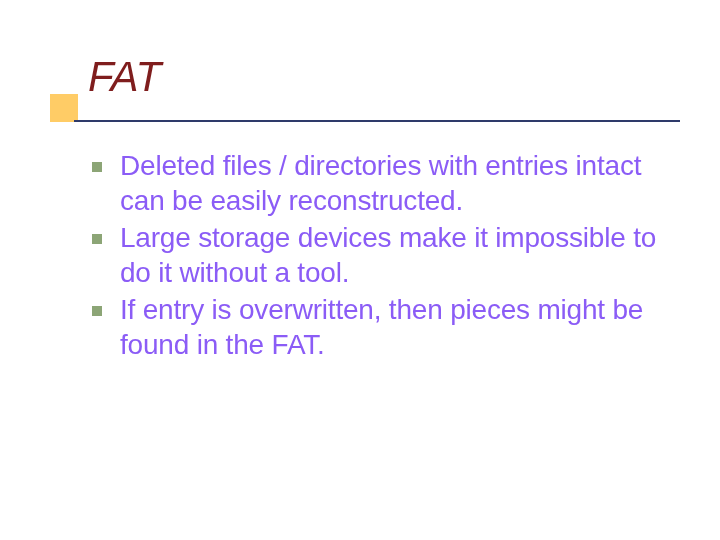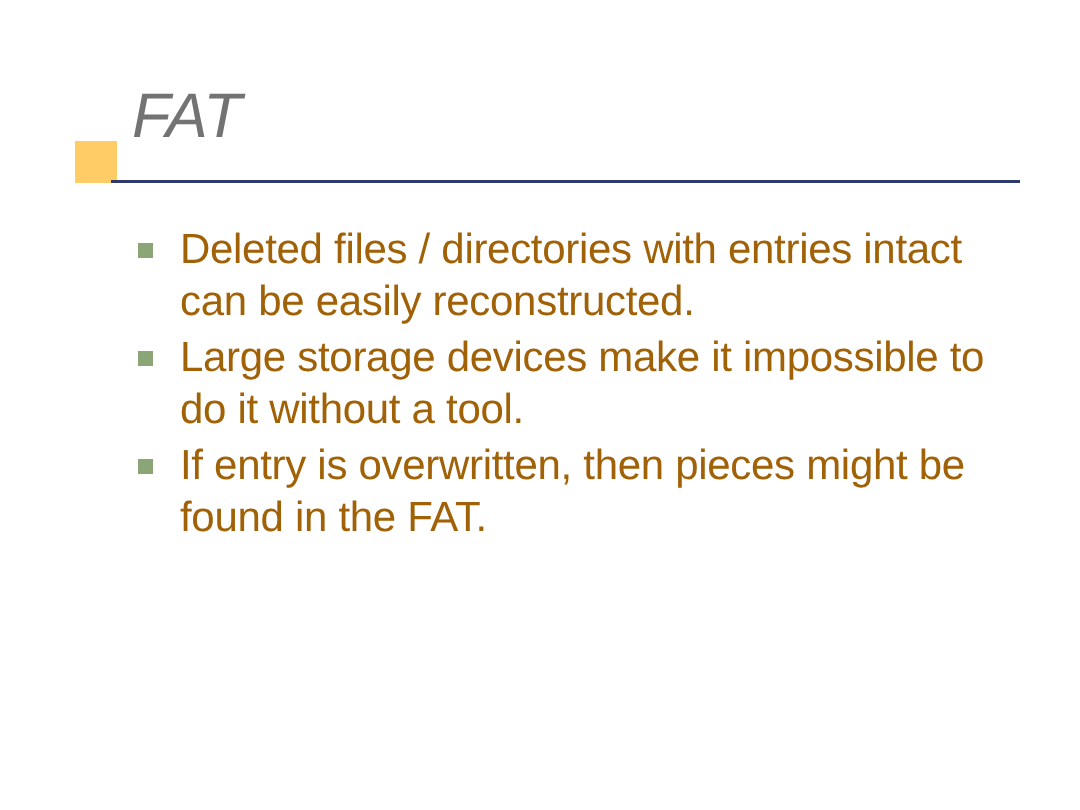--- a/index.html
+++ b/index.html
@@ -28,21 +28,21 @@
       width: 28px;
       height: 28px;
       background: #ffcc66;
     }
     .title-text {
       position: absolute;
       top: 0;
       left: 38px;
       font-size: 42px;
       font-style: italic;
-      color: #737373;
+      color: #7f1d1d;
       font-weight: normal;
       line-height: 1;
     }
     .title-underline {
       position: absolute;
       top: 64px;
       left: 24px;
       right: 0;
       height: 2px;
       background: #2e3a6a;
@@ -61,21 +61,21 @@
     .bullet-marker {
       width: 10px;
       height: 10px;
       background: #8ca576;
       flex-shrink: 0;
       margin-top: 14px;
       margin-right: 18px;
     }
     .bullet-text {
       font-size: 28px;
-      color: #a16207;
+      color: #8b5cf6;
       line-height: 1.25;
       letter-spacing: -0.2px;
     }
   </style>
 </head>
 <body>
 
 <div class="title-container">
   <div class="title-accent-box"></div>
   <div class="title-text">FAT</div>

